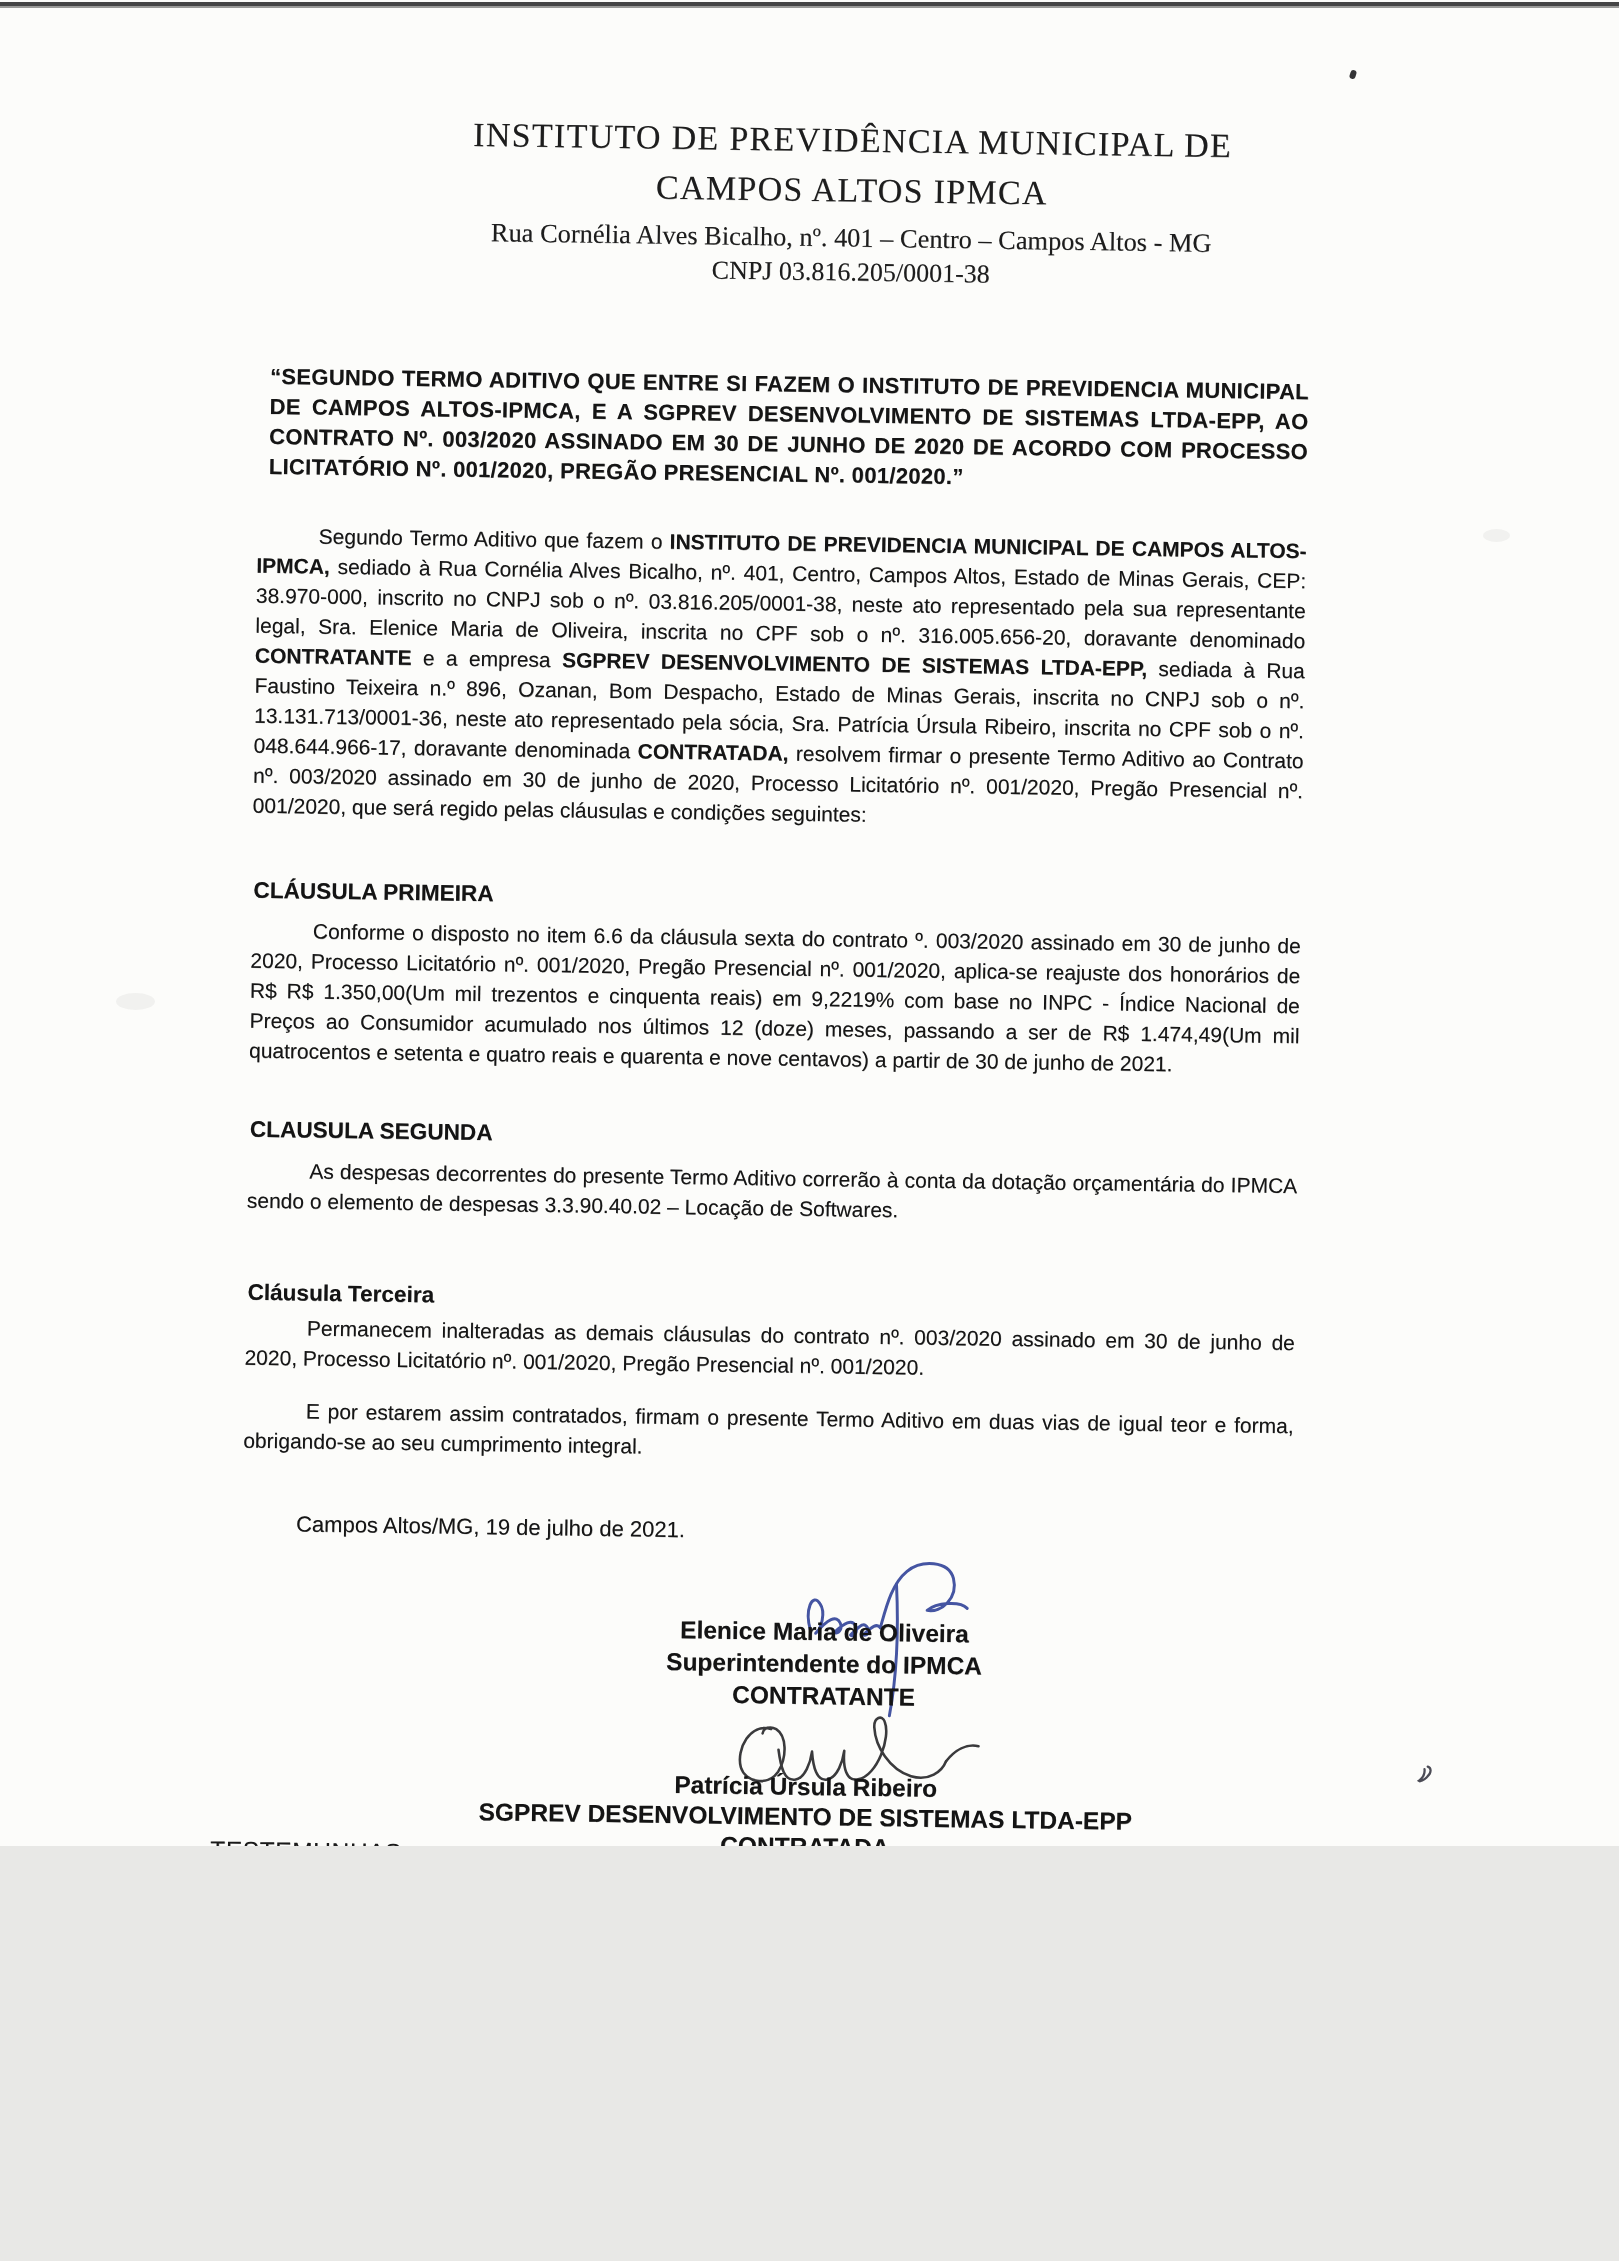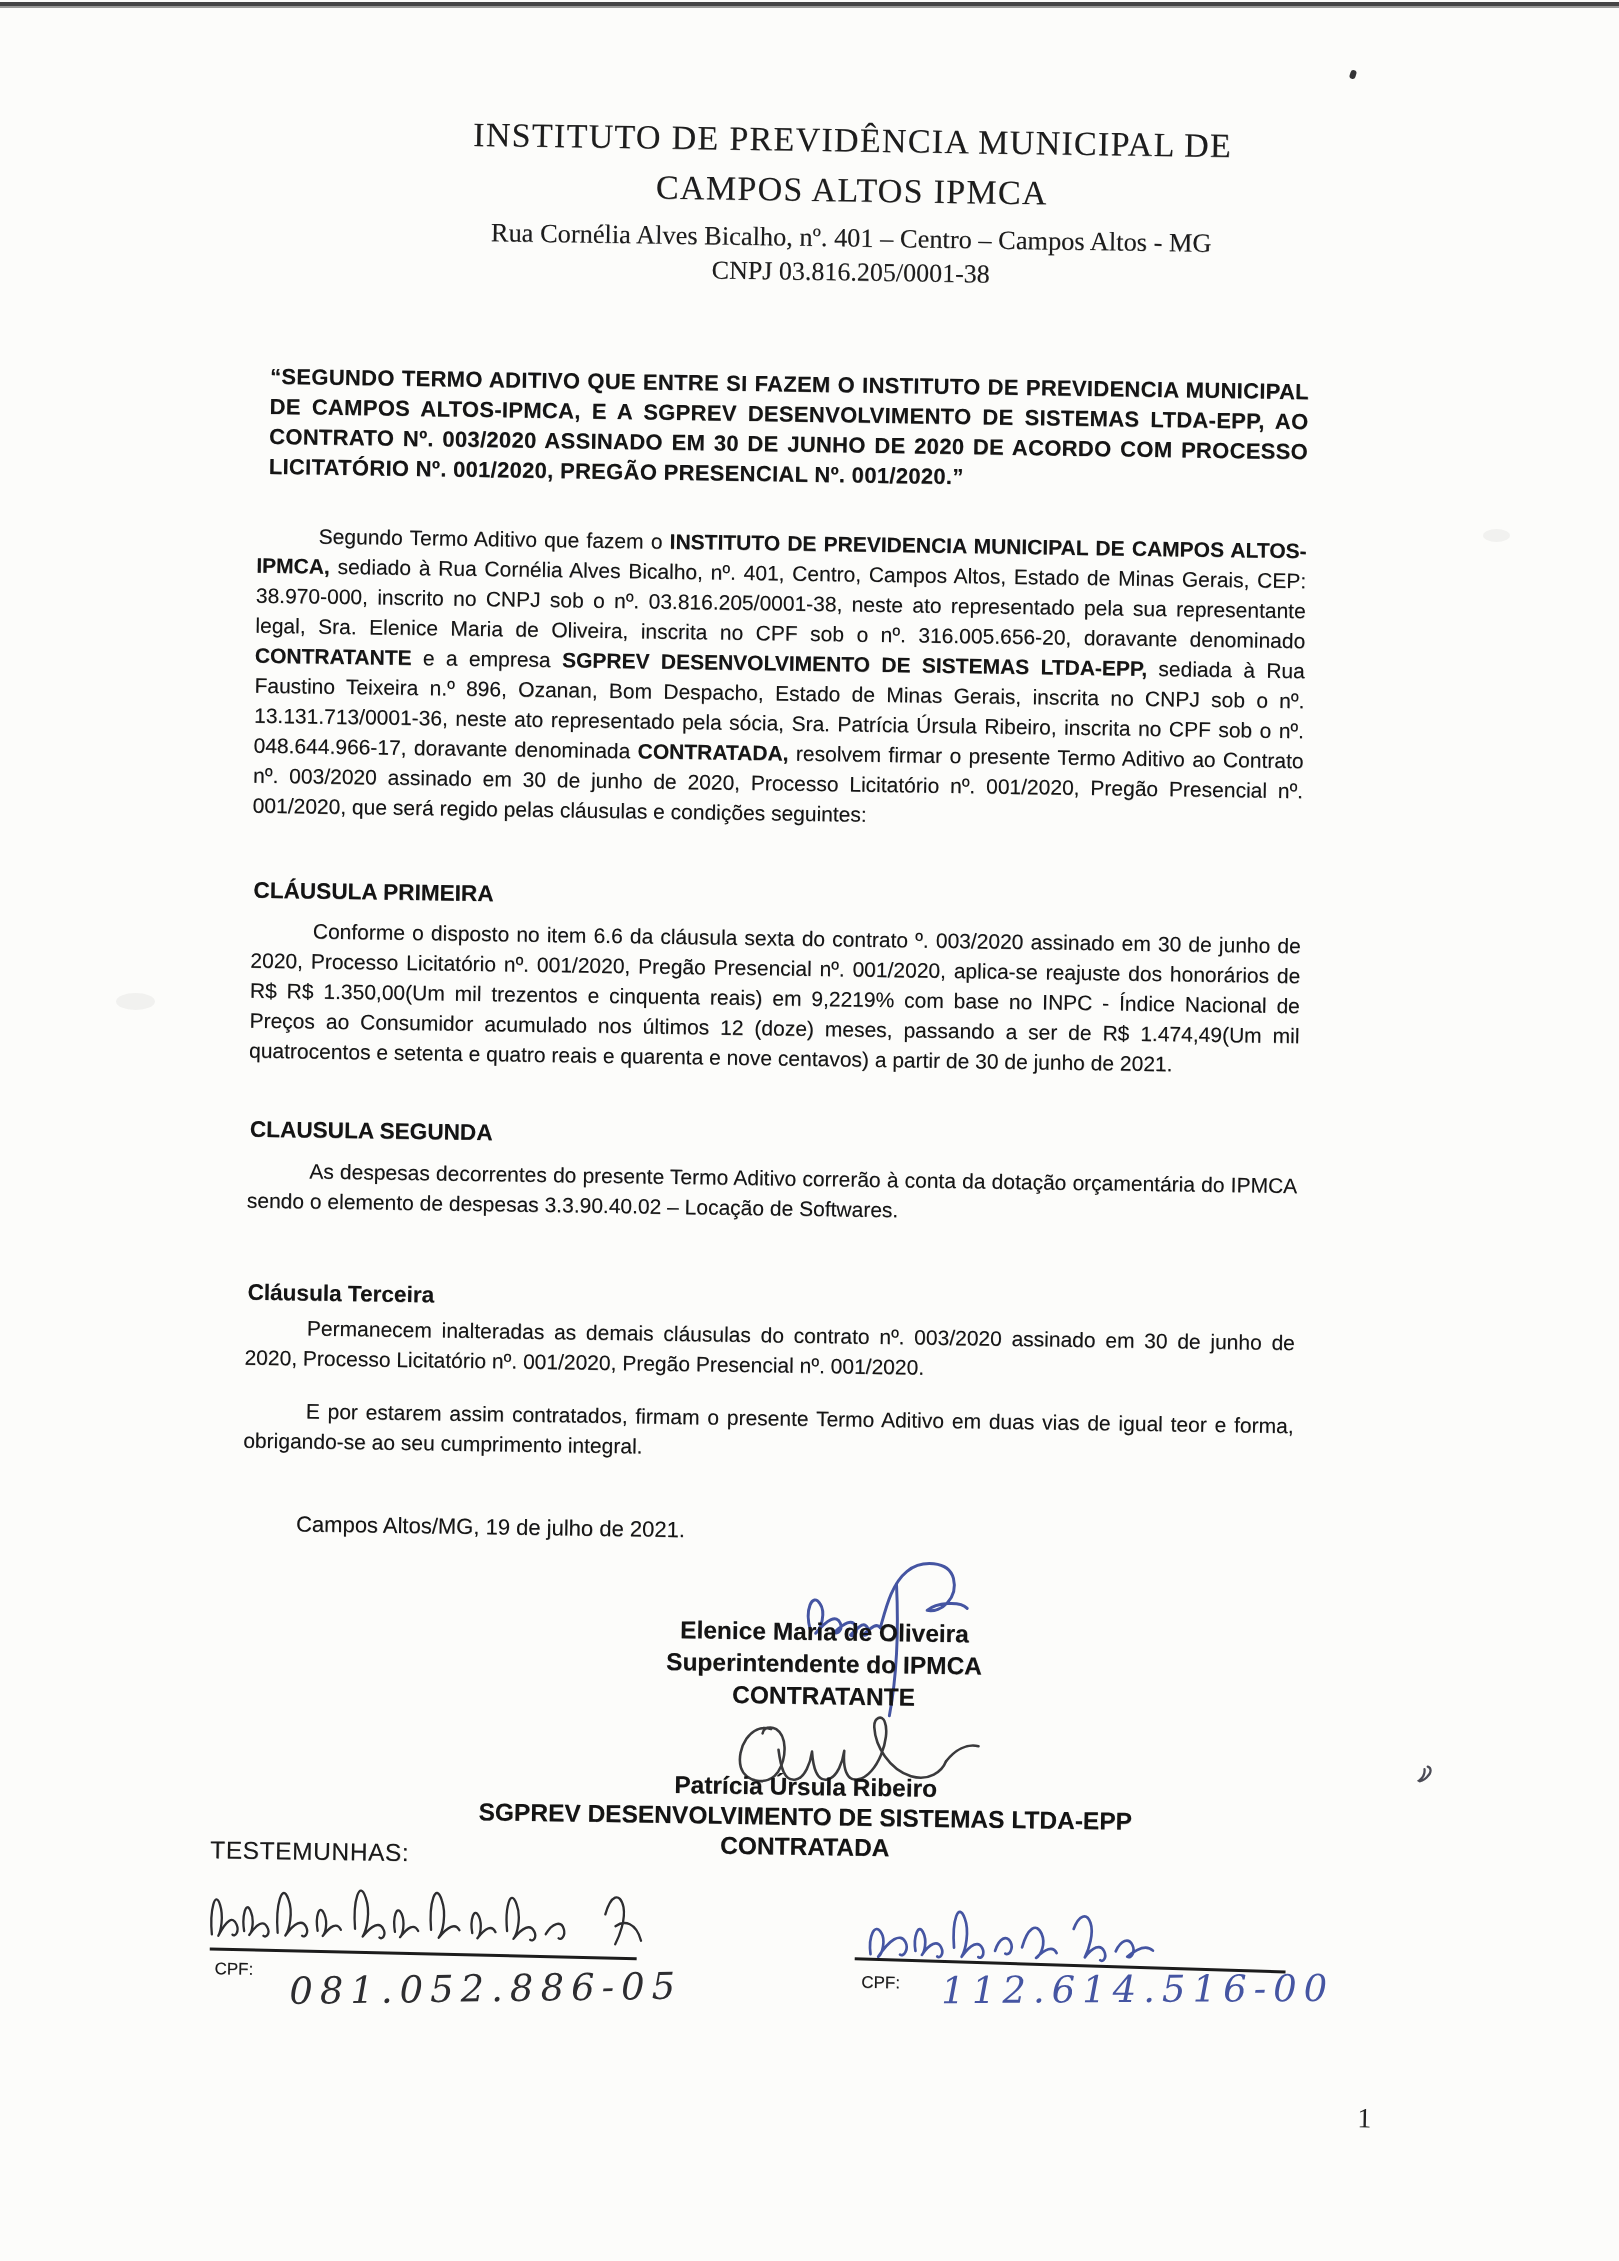--- a/index.html
+++ b/index.html
@@ -1,18 +1,18 @@
 <!DOCTYPE html>
 <html style="font-size:10.3px"><head>
 <meta charset="utf-8">
 <style>
   html,body{margin:0;padding:0;background:#e8e8e6;}
   .sheet{
     position:relative;
-    width:1620px;height:2261px;
+    width:1620px;height:1846px;
     background:#fcfcfa;
     overflow:hidden;
     font-family:"Liberation Sans", sans-serif;
     color:#161616;
   }
   .tilt{
     position:absolute;inset:0;
     transform:rotate(0.85deg);
     transform-origin:810px 1128px;
   }

